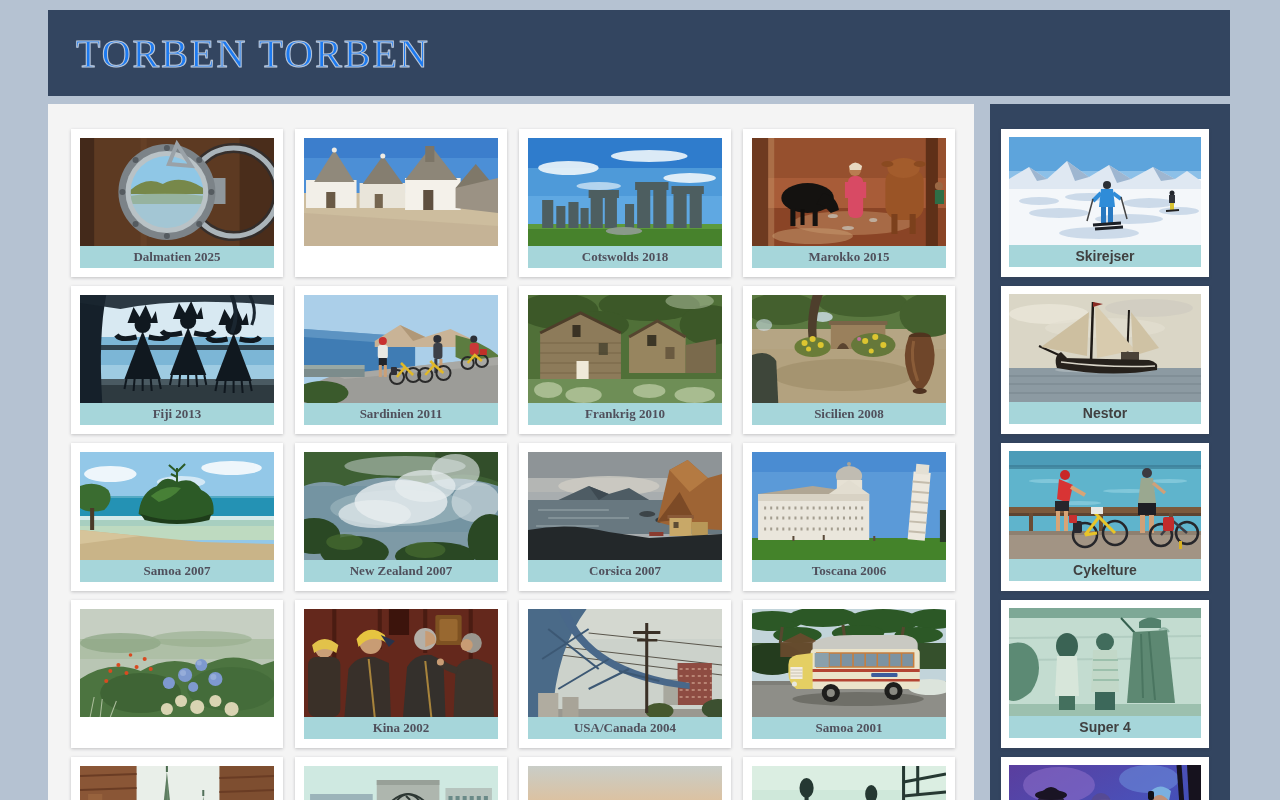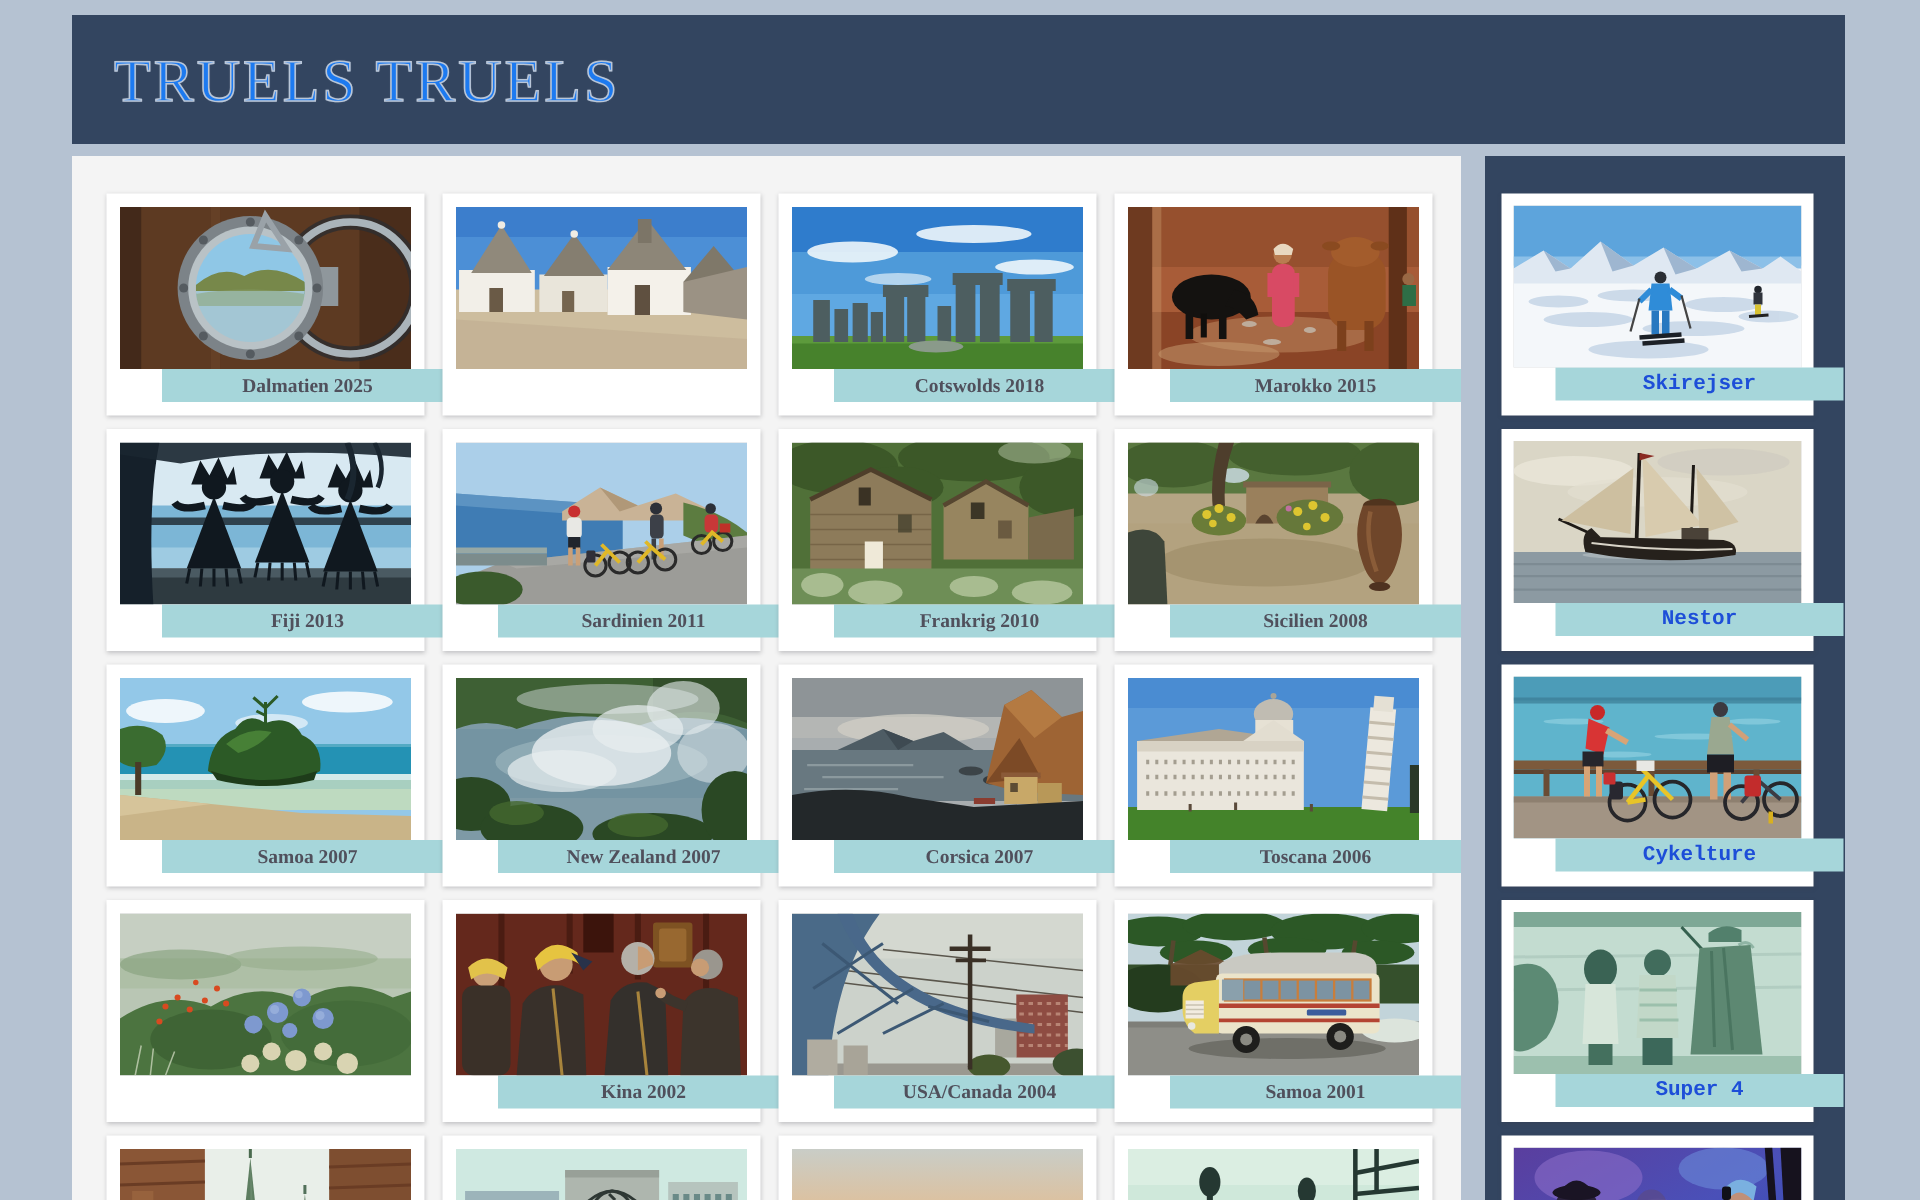--- a/index.html
+++ b/index.html
@@ -45,31 +45,31 @@
     cursor:pointer;
   }
   .grid .card{width:212px;height:148px;padding:9px;}
   .side-list .card{width:208px;height:148px;padding:8px;}
   .thumb{width:100%;height:108px;overflow:hidden;background:#dddddd;}
   .thumb svg{display:block;width:100%;height:100%;}
   .caption{
     width:100%;height:22px;line-height:22px;background:#a6d6da;
     text-align:center;font-weight:bold;font-size:13px;color:#50505c;
     font-family:"Liberation Serif",serif;
-    overflow:hidden;white-space:nowrap;margin-left:28px;
+    overflow:hidden;white-space:nowrap;
   }
   .side-list .caption{
-    font-family:Liberation Mono, monospace;font-size:14px;color:#1d4ed8;
+    font-family:Liberation Sans, sans-serif;font-size:14px;color:#404040;
   }
 </style>
 </head>
 <body>
 
 <header class="site-header">
-  <h1 class="site-title">TRUELS TRUELS</h1>
+  <h1 class="site-title">TORBEN TORBEN</h1>
 </header>
 
 <div class="layout">
   <main class="content">
     <div class="grid" id="gallery-grid">
   <figure class="card">
     <div class="thumb">
             <svg viewBox="0 0 192 108" preserveAspectRatio="none" xmlns="http://www.w3.org/2000/svg">
               <rect width="192" height="108" fill="#5d3a22"></rect>
               <rect width="14" height="108" fill="#43291a"></rect>

